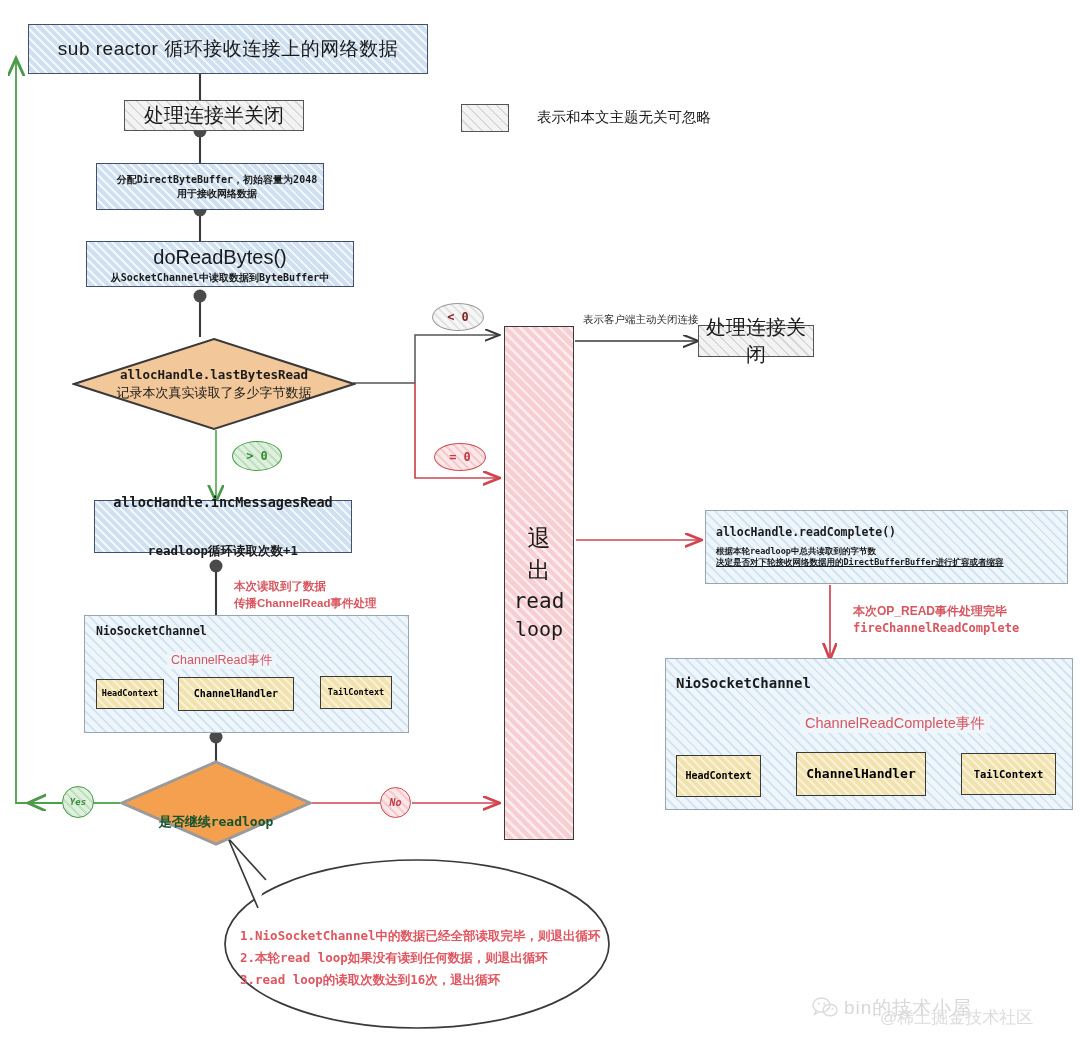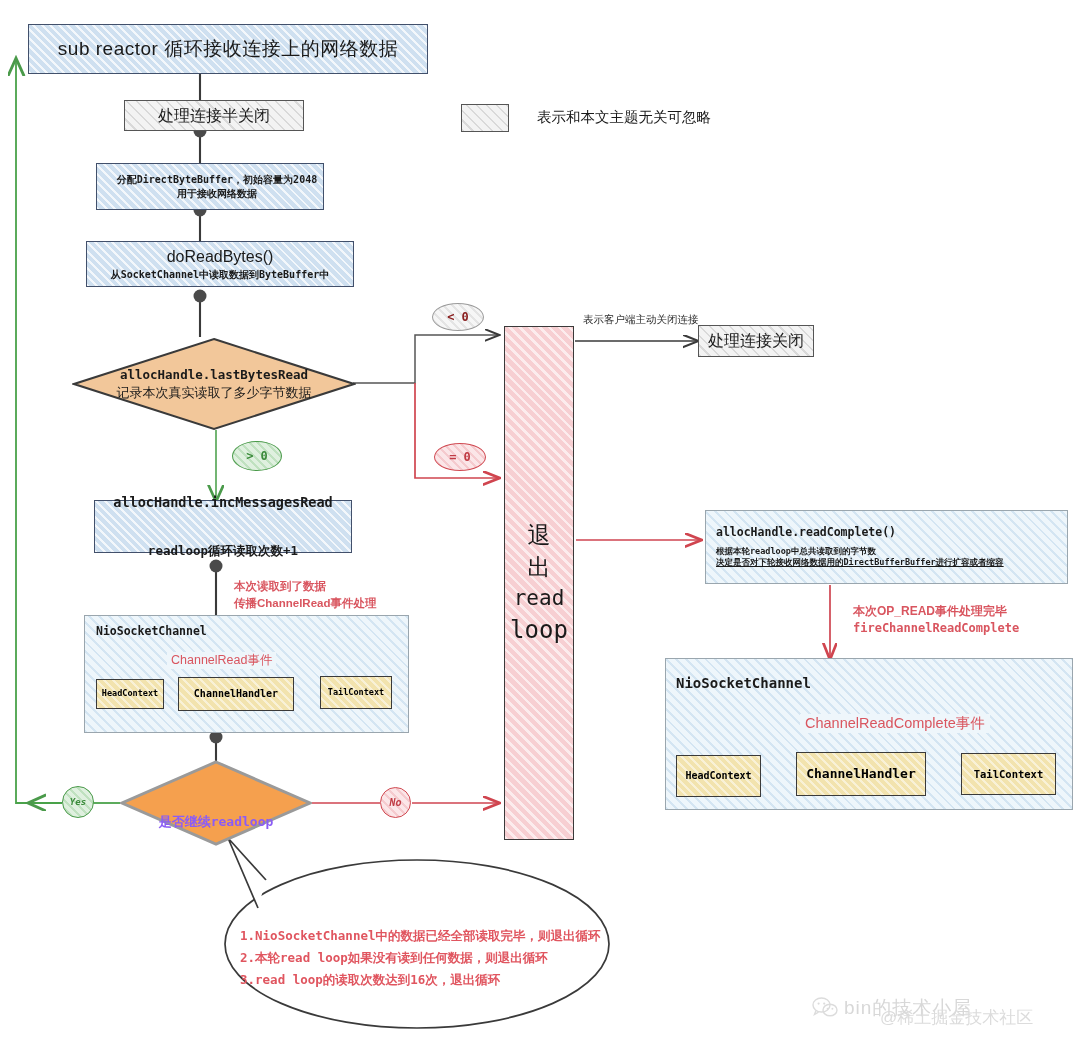--- a/index.html
+++ b/index.html
@@ -63,21 +63,21 @@
       rgba(255,255,255,0.5) 0px, rgba(255,255,255,0.5) 2px,
       rgba(255,255,255,0) 2px, rgba(255,255,255,0) 6px);
     border-color: #3a3a3a;
   }
   .mono { font-family: "DejaVu Sans Mono", "Liberation Mono", monospace; }
   .t-title { font-size: 19px; color: #1a1a1a; font-weight: 500; letter-spacing: .5px; }
   .t-m14 { font-size: 13.5px; color: #1a1a1a; font-weight: bold; }
   .t-m13 { font-size: 12.5px; color: #1a1a1a; font-weight: bold; }
   .t-m12 { font-size: 11.5px; color: #1a1a1a; font-weight: bold; }
   .t-m11 { font-size: 10px; color: #1a1a1a; font-weight: bold; }
-  .t-15 { font-size: 16px; color: #1a1a1a; }
+  .t-15 { font-size: 20px; color: #1a1a1a; }
   .t-13 { font-size: 13px; color: #1a1a1a; }
 
   
   .diamond {
     position: absolute;
     display: flex;
     align-items: center;
     justify-content: center;
   }
   .diamond .shape {
@@ -267,21 +267,21 @@
 
   <div class="node hatch-blue" style="left:94px; top:500px; width:258px; height:53px;gap:32px;">
     <span class="mono t-m14">allocHandle.incMessagesRead</span>
     <span class="mono t-m13">readloop循环读取次数+1</span>
   </div>
 
   <div class="node hatch-red" style="left:504px; top:326px; width:70px; height:514px; justify-content:center; gap:1px;">
     <span style="font-size:23px; color:#1a1a1a;">退</span>
     <span style="font-size:23px; color:#1a1a1a;">出</span>
     <span class="mono" style="font-size:21px; color:#1a1a1a;">read</span>
-    <span class="mono" style="font-size:24px; color:#1a1a1a;">loop</span>
+    <span class="mono" style="font-size:20px; color:#1a1a1a;">loop</span>
   </div>
 
   <div class="node hatch-gray" style="left:698px; top:325px; width:116px; height:32px;justify-content:center;">
     <span class="t-15">处理连接关闭</span>
   </div>
 
   <div class="node hatch-lightblue" style="left:705px; top:510px; width:363px; height:74px; align-items:flex-start; justify-content:center; padding:6px 10px;">
     <span class="mono t-m12" style="margin-bottom:5px;">allocHandle.readComplete()</span>
     <span class="mono" style="font-size:8.5px; font-weight:bold; color:#1a1a1a;">根据本轮readloop中总共读取到的字节数</span>
     <span class="mono" style="font-size:8.5px; font-weight:bold; color:#1a1a1a;text-decoration:underline;">决定是否对下轮接收网络数据用的DirectBufferBuffer进行扩容或者缩容</span>
@@ -300,21 +300,21 @@
     <span class="mono" style="font-size:10px; font-weight:bold;">ChannelHandler</span>
   </div>
   <div class="node hatch-yellow" style="left:320px; top:676px; width:72px; height:33px;">
     <span class="mono" style="font-size:8.5px; font-weight:bold;">TailContext</span>
   </div>
 
   <div class="diamond" style="left:120px; top:760px; width:192px; height:86px;">
     <svg class="shape" viewBox="0 0 192 86" preserveAspectRatio="none">
       <polygon points="96,2 190,43 96,84 2,43" fill="#f5a04e" stroke="#9a9a9a" stroke-width="3"></polygon>
     </svg>
-    <div class="dlabel mono" style="font-size:13px; font-weight:bold; color:#8b5cf6;margin-top:37px;">是否继续readloop</div>
+    <div class="dlabel mono" style="font-size:13px; font-weight:bold; color:#14532d;margin-top:37px;">是否继续readloop</div>
   </div>
 
   <div class="node hatch-lightblue" style="left:665px; top:658px; width:408px; height:152px; display:block; padding:0;"></div>
   <span class="mono" style="position:absolute; left:676px; top:675px; font-size:14px; font-weight:bold; color:#1a1a1a; z-index:4;">NioSocketChannel</span>
   <span style="position:absolute; left:800px; top:714px; font-size:14.5px; color:#d9555f; background:#eef6fb; padding:0 5px; z-index:4;">ChannelReadComplete事件</span>
 
   <div class="node hatch-yellow" style="left:676px; top:755px; width:85px; height:42px;">
     <span class="mono" style="font-size:10px; font-weight:bold;">HeadContext</span>
   </div>
   <div class="node hatch-yellow" style="left:796px; top:752px; width:130px; height:44px;">

